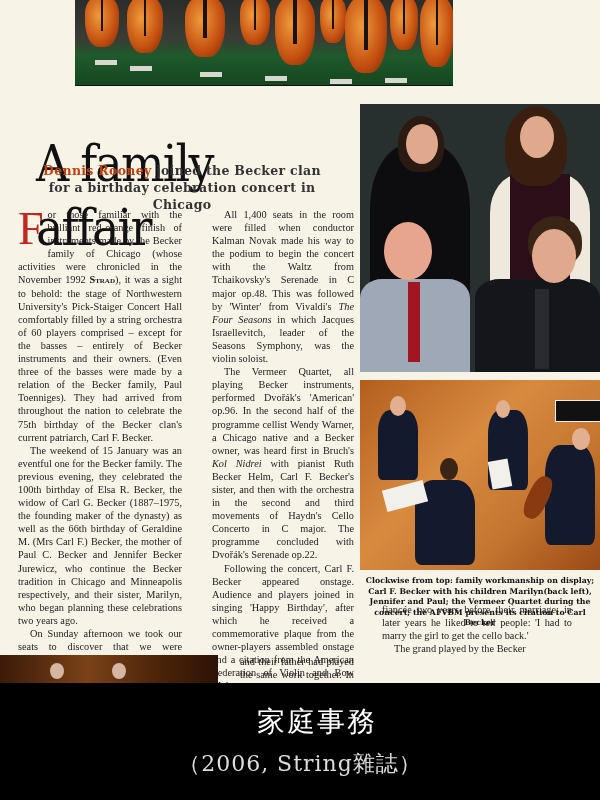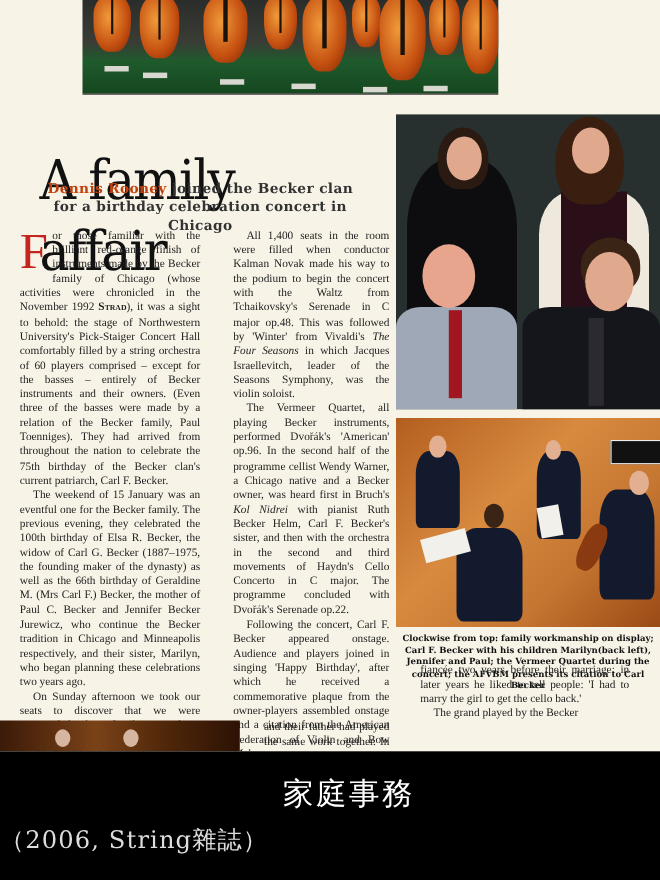--- a/index.html
+++ b/index.html
@@ -33,21 +33,21 @@
   .photo-quartet{position:absolute;left:360px;top:380px;width:240px;height:190px;background:linear-gradient(135deg,#b35e1f,#d88a3f 40%,#c47530 70%,#9a4a15);overflow:hidden;}
   .suit{position:absolute;background:#141a2e;border-radius:30% 30% 10% 10%;}
   .face{position:absolute;border-radius:50%;background:#e2b091;}
   .caption{position:absolute;left:360px;top:576px;width:240px;text-align:center;font-family:"DejaVu Serif",serif;font-weight:bold;font-size:7.8px;line-height:10.6px;color:#111;}
   .photo-bottom{position:absolute;left:0;top:655px;width:218px;height:28px;background:linear-gradient(90deg,#3b1a08,#7a4218 40%,#4e2609 70%,#2d1205);}
   .photo-bottom .face{width:14px;height:16px;top:8px;background:#d6b6a0;}
   .col2b{position:absolute;left:240px;top:655px;width:114px;font-family:"Liberation Serif",serif;font-size:10.3px;line-height:13.1px;text-align:justify;color:#1d1d1d;}
   
   .bar{position:absolute;left:0;top:683px;width:600px;height:117px;background:#000;}
   .bar-title{position:absolute;left:0;top:20px;width:600px;text-align:center;color:#fff;font-family:"DejaVu Serif",serif;font-size:28px;letter-spacing:2px;padding-left:17px;}
-  .bar-sub{position:absolute;left:0;top:66px;width:600px;text-align:left;color:#ddd;font-family:"DejaVu Serif",serif;font-size:22px;letter-spacing:1px;}
+  .bar-sub{position:absolute;left:0;top:66px;width:600px;text-align:center;color:#ddd;font-family:"DejaVu Serif",serif;font-size:22px;letter-spacing:1px;}
 </style>
 </head>
 <body>
 
 <div class="page">
 
   <div class="photo-violins">
     <div class="violin" style="left:10px;top:-5px;width:34px;height:52px;"></div>
     <div class="violin" style="left:52px;top:-5px;width:36px;height:58px;"></div>
     <div class="violin" style="left:110px;top:-5px;width:40px;height:62px;"></div>

